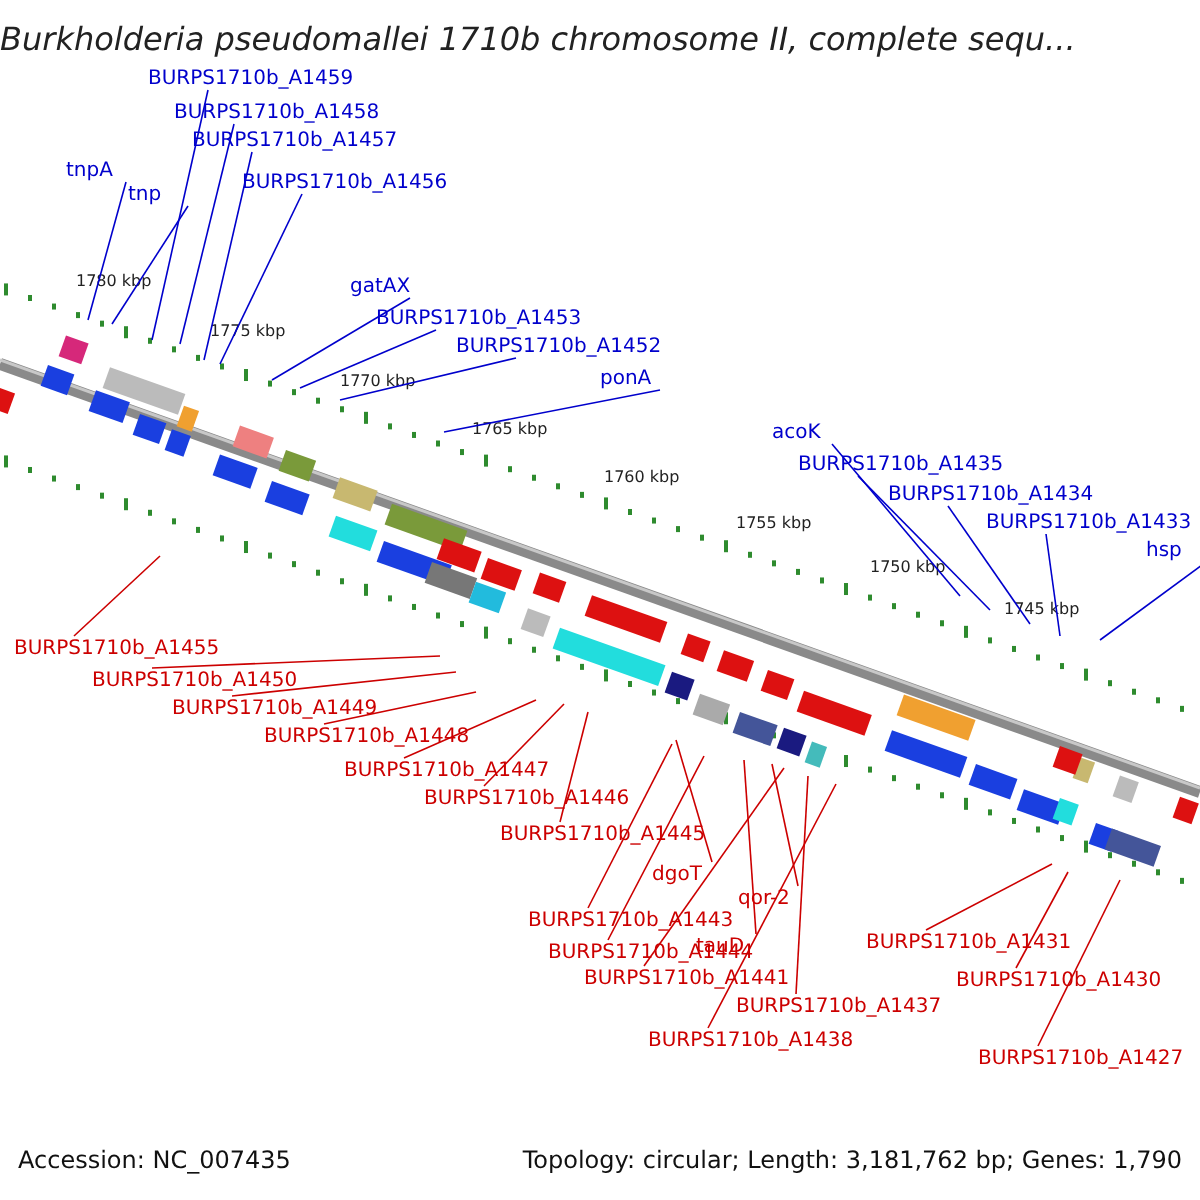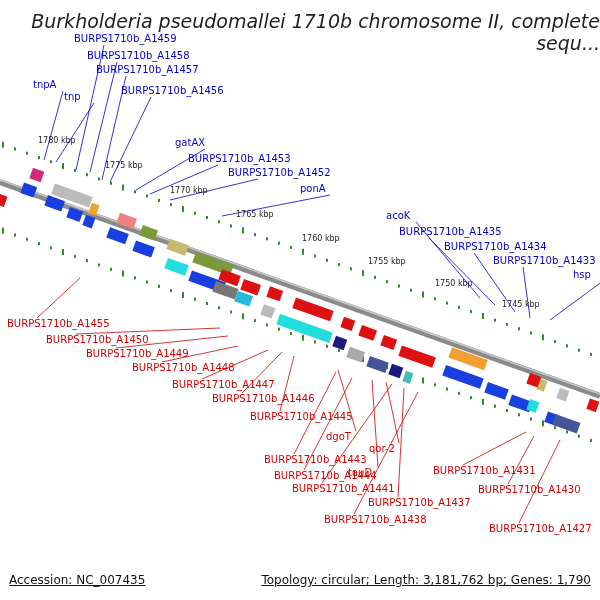--- a/index.html
+++ b/index.html
@@ -1,19 +1,19 @@
 <!DOCTYPE html>
 <html><head>
 <meta charset="utf-8">
 <style>
   html, body { margin:0; padding:0; background:#ffffff; }
   body { width:600px; height:600px; position:relative; overflow:hidden; font-family:"DejaVu Sans", sans-serif; }
-  #title { position:absolute; left:0; top:10px; width:600px; text-align:right; font-size:19px; font-style:italic; color:#222; }
+  #title { position:absolute; left:0; top:10px; width:600px; text-align:left; font-size:16px; font-style:italic; color:#222; }
   #map { position:absolute; left:0; top:0; }
-  .footer { position:absolute; top:573px; font-size:12px; color:#111;text-decoration:underline; }
+  .footer { position:absolute; top:573px; font-size:12px; color:#111; }
   #accession { left:9px; }
   #topology { right:9px; }
 </style>
 </head>
 <body>
 
 <div id="title">Burkholderia pseudomallei 1710b chromosome II, complete sequ...</div>
 
 <svg id="map" width="600" height="600" xmlns="http://www.w3.org/2000/svg">
   <defs>

